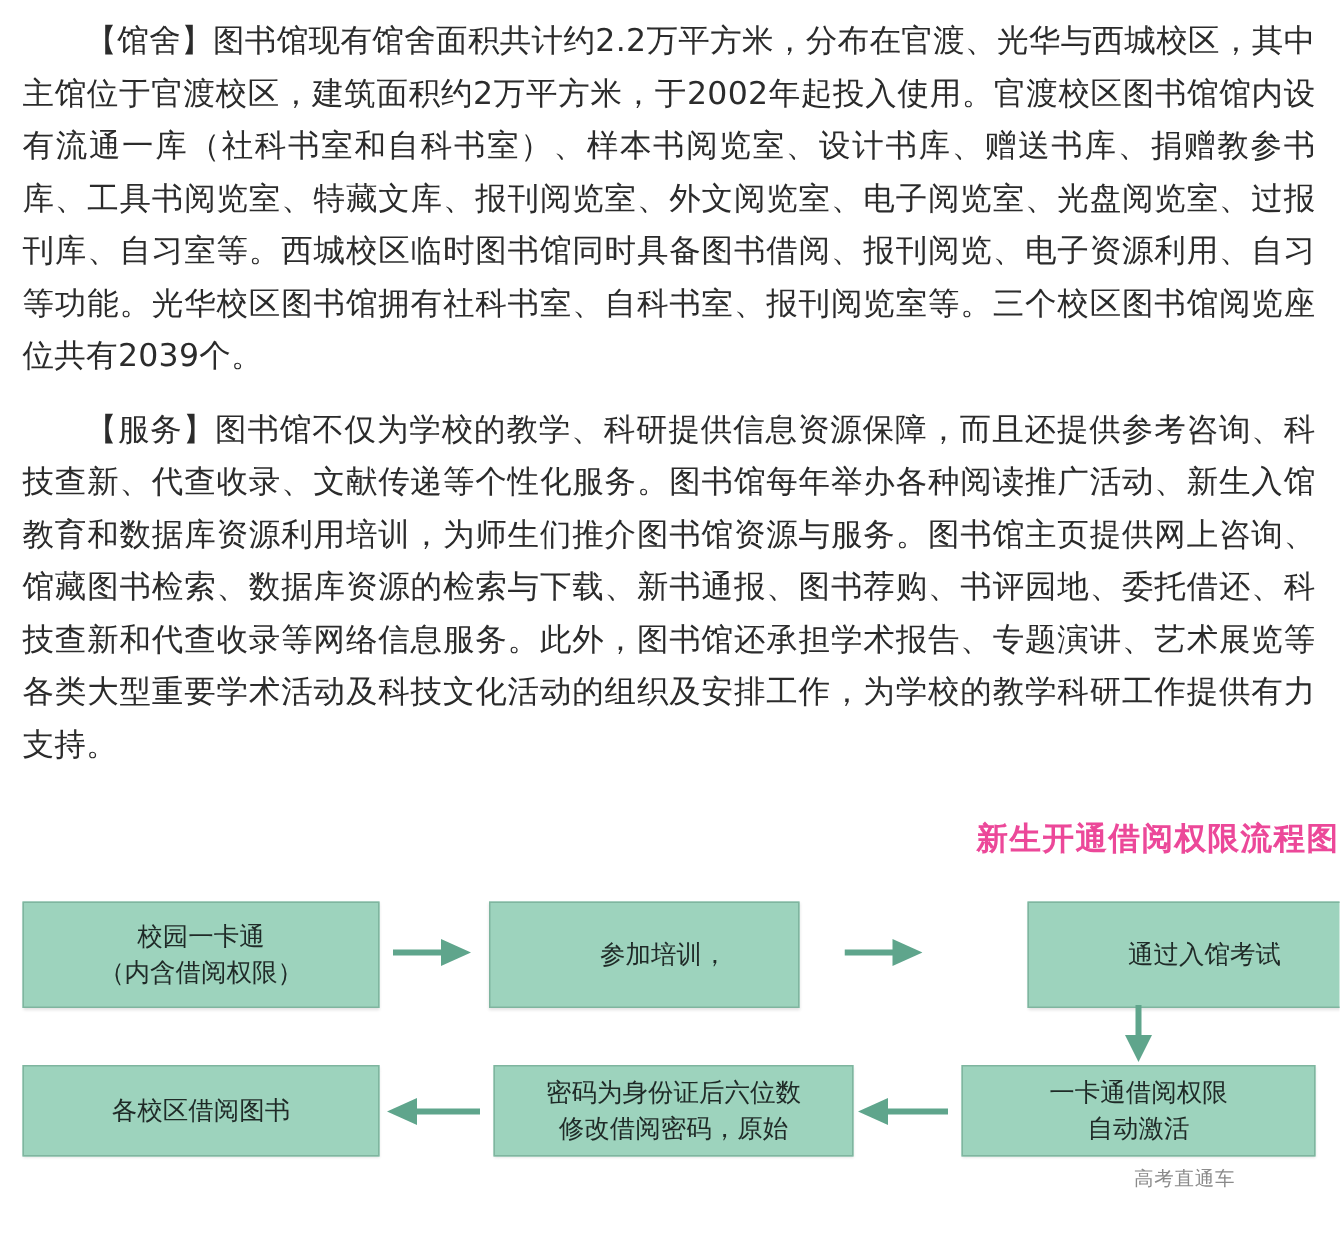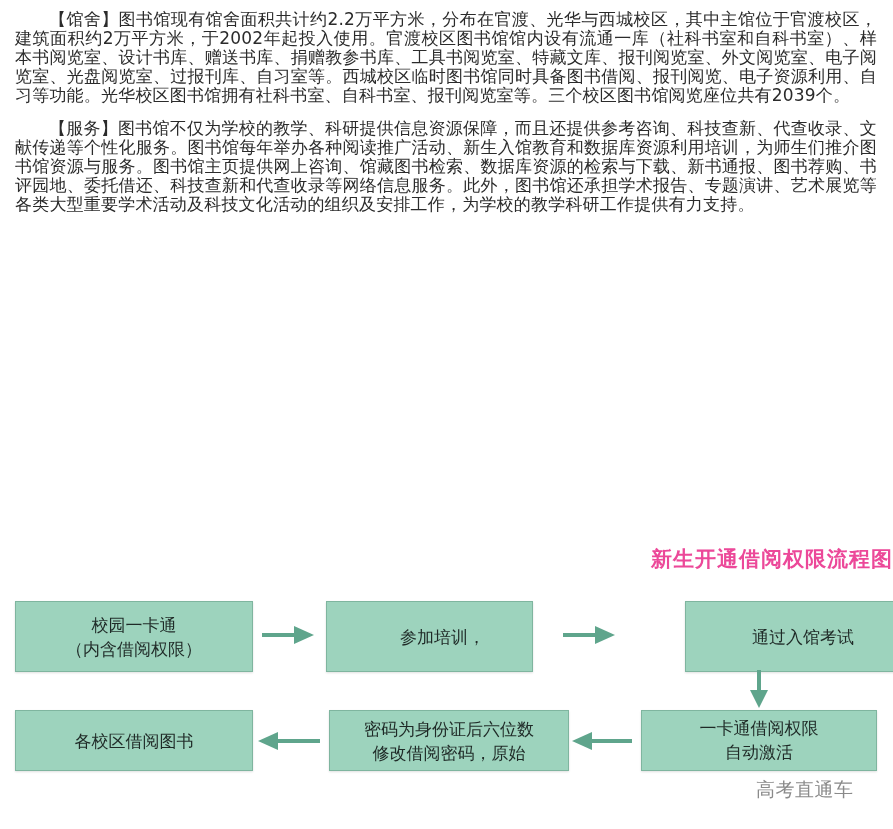--- a/index.html
+++ b/index.html
@@ -16,22 +16,22 @@
       color: #2b2b2b;
     }
     .article {
       position: absolute;
       left: 15px;
       top: 10px;
       width: 862px;
     }
     .para {
       margin: 0 0 14px 0;
-      font-size: 17px;
-      line-height: 19px;
+      font-size: 21px;
+      line-height: 35px;
       text-indent: 2em;
       text-align: justify;
       letter-spacing: 0.2px;
     }
     .para .tag {
       font-weight: normal;
     }
     .flow-title {
       position: absolute;
       left: 0;
@@ -70,21 +70,21 @@
     .a1 { left: 262px; top: 623px; }
     .a2 { left: 563px; top: 623px; }
     .a3 { left: 748px; top: 670px; }
     .a4 { left: 572px; top: 729px; }
     .a5 { left: 258px; top: 729px; }
 
     .watermark {
       position: absolute;
       left: 756px;
       top: 777px;
-      font-size: 19px;
+      font-size: 13px;
       color: #8a8a8a;
       letter-spacing: 0.5px;
     }
   </style>
 </head>
 <body>
 
 <div class="article">
   <p class="para"><span class="tag">【馆舍】</span><span>图书馆现有馆舍面积共计约2.2万平方米，分布在官渡、光华与西城校区，其中主馆位于官渡校区，建筑面积约2万平方米，于2002年起投入使用。官渡校区图书馆馆内设有流通一库（社科书室和自科书室）、样本书阅览室、设计书库、赠送书库、捐赠教参书库、工具书阅览室、特藏文库、报刊阅览室、外文阅览室、电子阅览室、光盘阅览室、过报刊库、自习室等。西城校区临时图书馆同时具备图书借阅、报刊阅览、电子资源利用、自习等功能。光华校区图书馆拥有社科书室、自科书室、报刊阅览室等。三个校区图书馆阅览座位共有2039个。</span></p>
   <p class="para"><span class="tag">【服务】</span><span>图书馆不仅为学校的教学、科研提供信息资源保障，而且还提供参考咨询、科技查新、代查收录、文献传递等个性化服务。图书馆每年举办各种阅读推广活动、新生入馆教育和数据库资源利用培训，为师生们推介图书馆资源与服务。图书馆主页提供网上咨询、馆藏图书检索、数据库资源的检索与下载、新书通报、图书荐购、书评园地、委托借还、科技查新和代查收录等网络信息服务。此外，图书馆还承担学术报告、专题演讲、艺术展览等各类大型重要学术活动及科技文化活动的组织及安排工作，为学校的教学科研工作提供有力支持。</span></p>

